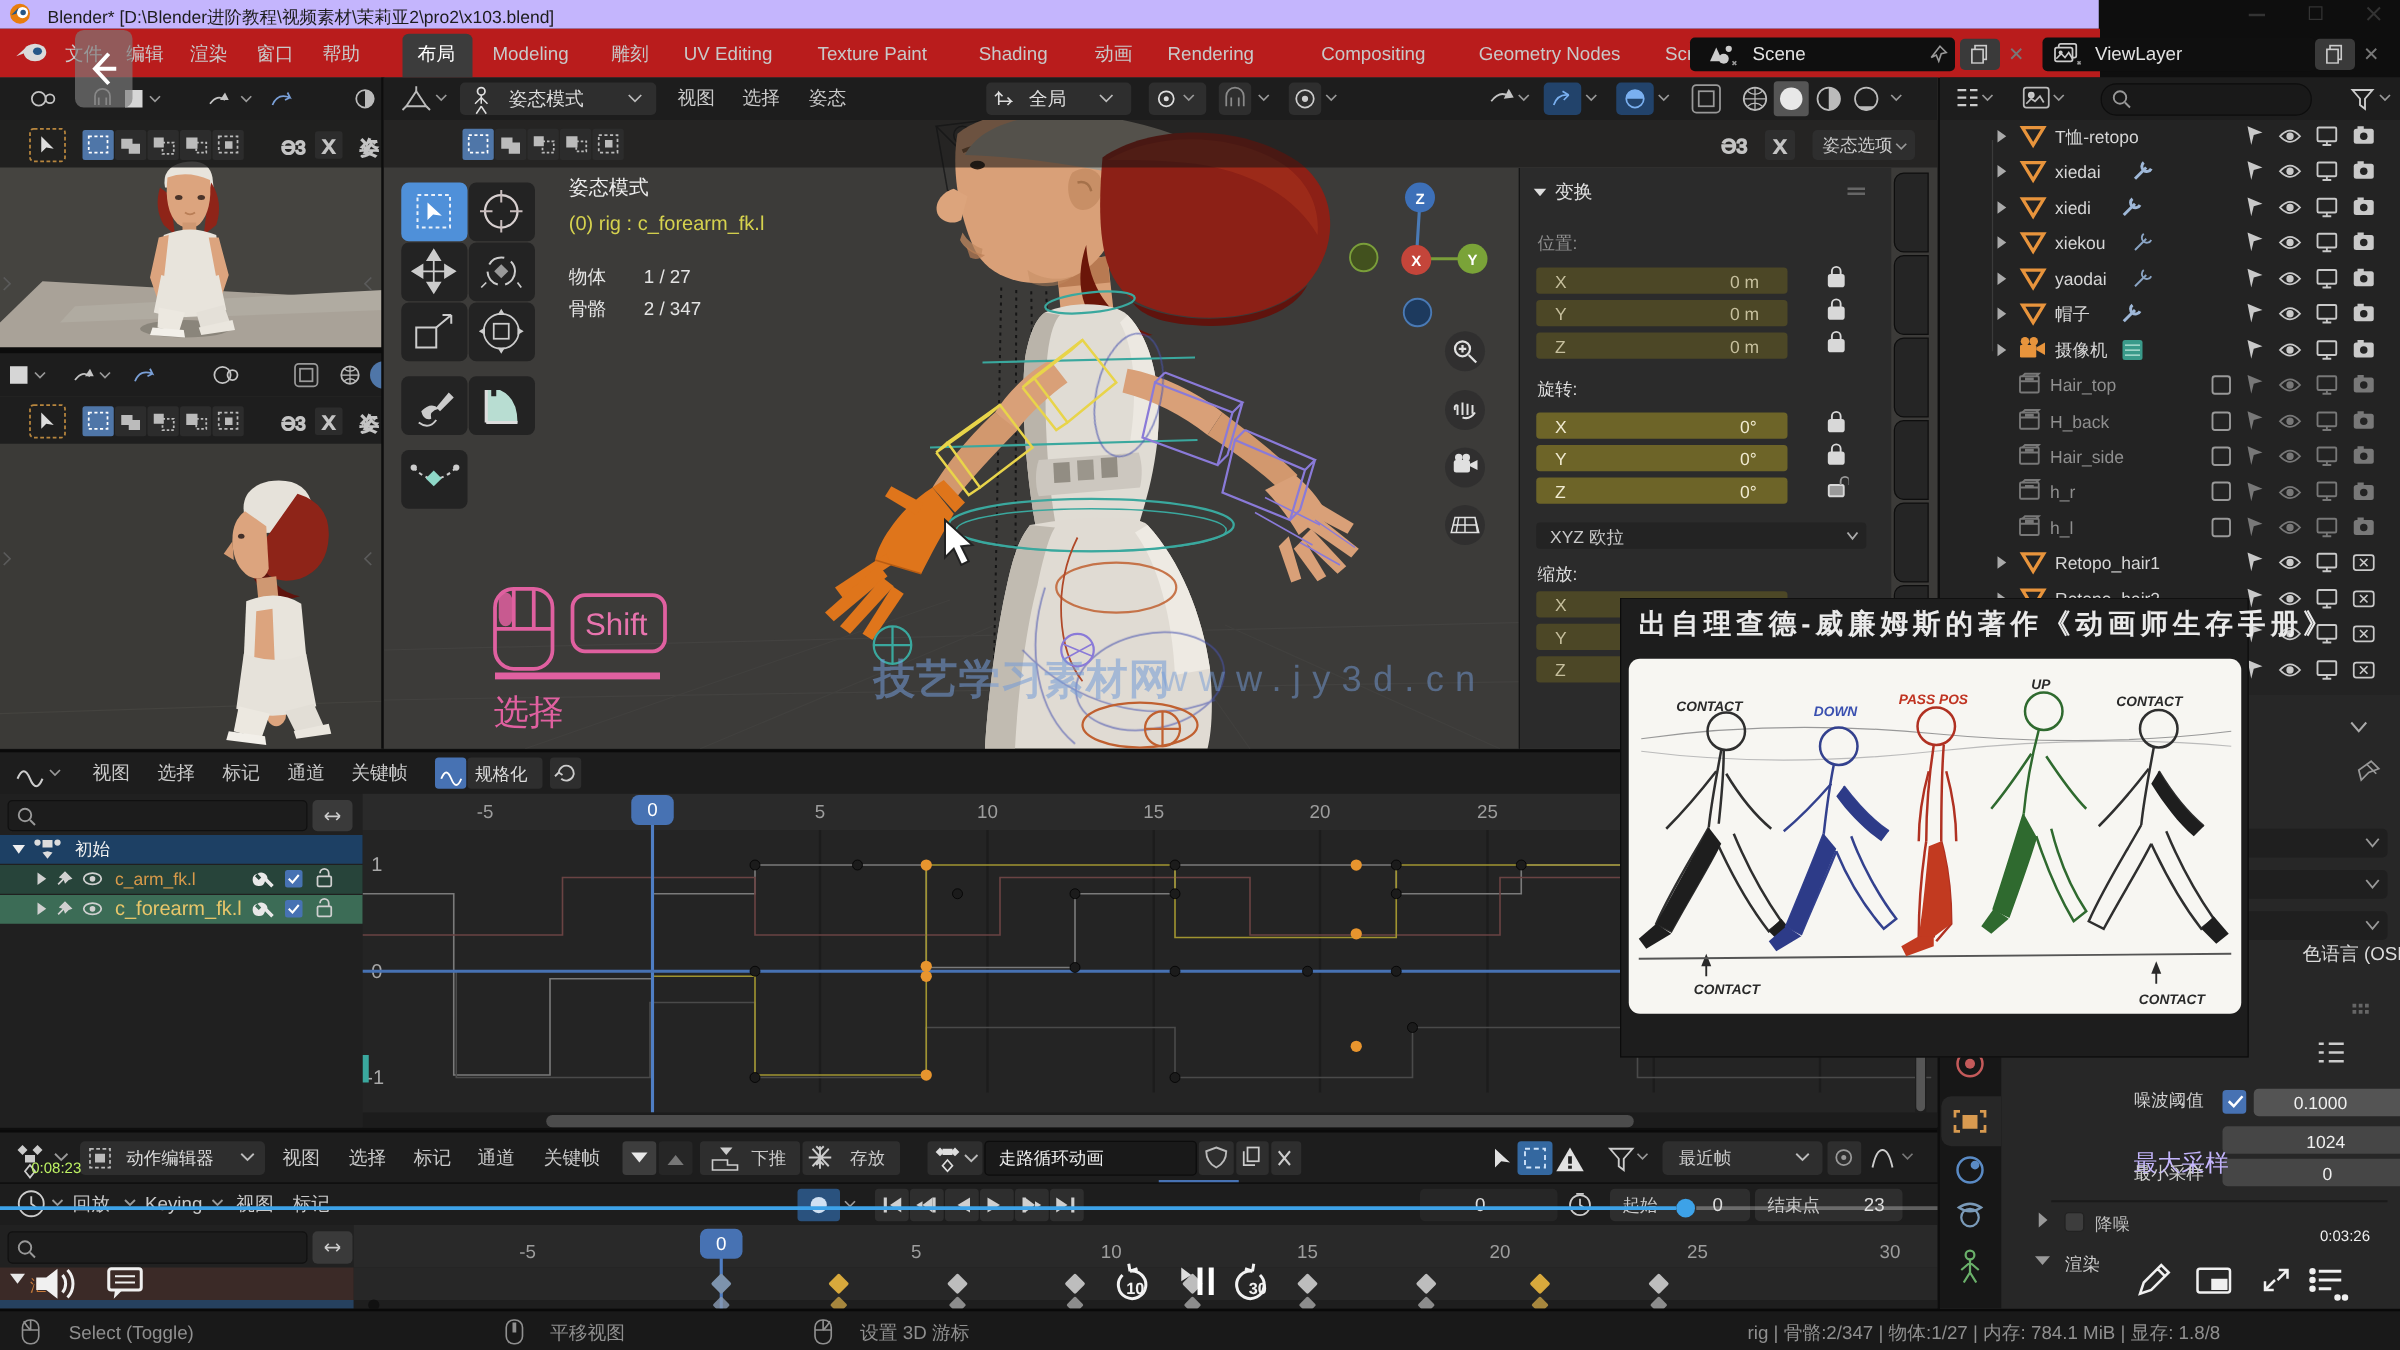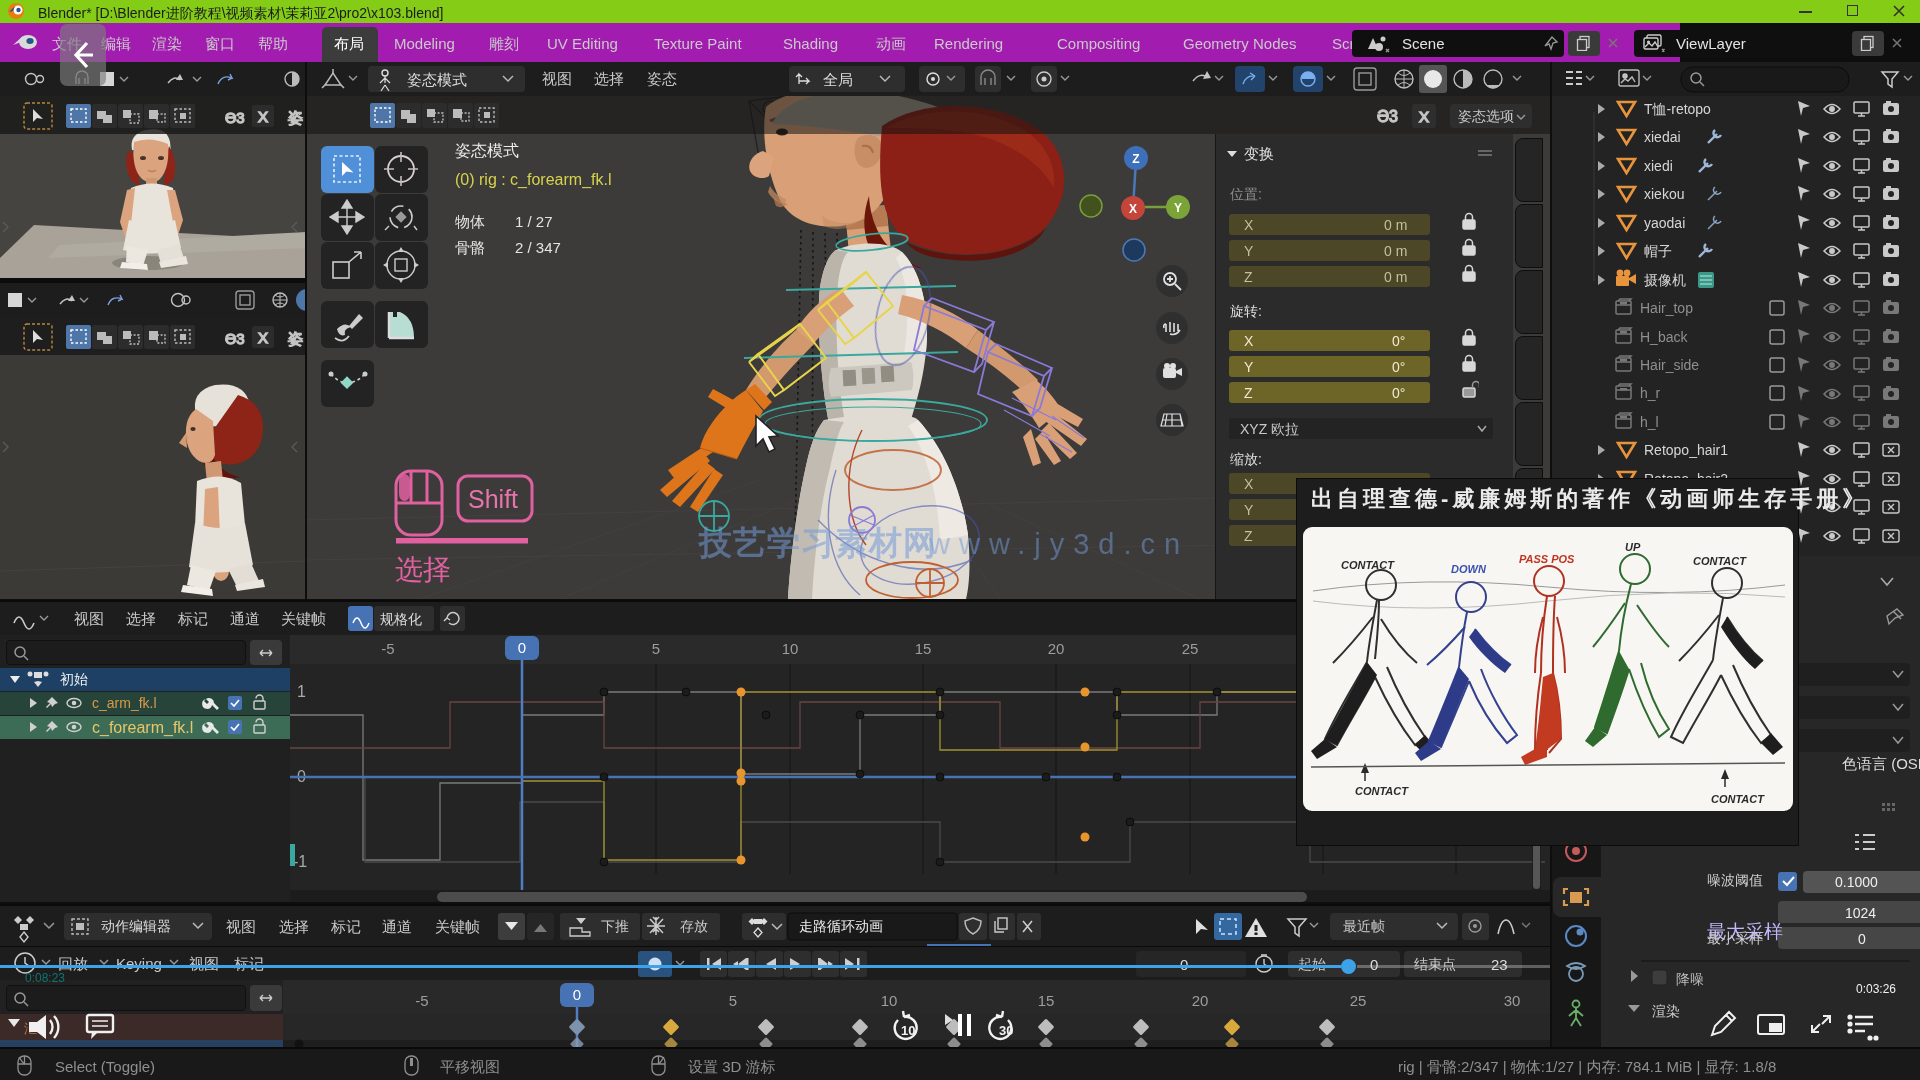--- a/index.html
+++ b/index.html
@@ -5,36 +5,36 @@
 html,body{width:1920px;height:1080px;overflow:hidden;background:#0e0e0e;font-family:"Liberation Sans",sans-serif}
 .ab{position:absolute}
 .tx{position:absolute;white-space:nowrap;color:#c9c9c9;font-size:15px;line-height:1}
 .dim{color:#8f8f8f}
 .btn{position:absolute;background:#2e2e2e;border-radius:4px}
 .fld{position:absolute;background:#1c1c1c;border-radius:4px;border:1px solid #101010}
 svg{position:absolute;display:block}
 </style></head>
 <body>
 
-<div class="ab" style="left:0;top:0;width:1920px;height:23px;background:#84cc16">
+<div class="ab" style="left:0;top:0;width:1679px;height:23px;background:#c4b5fd">
   <svg width="18" height="18" style="left:7px;top:2px" viewBox="0 0 18 18">
     <circle cx="9" cy="9" r="8" fill="#e87d0d"></circle>
       <circle cx="11" cy="8" r="4.5" fill="#fff"></circle>
       <circle cx="11.5" cy="8" r="2.2" fill="#265787"></circle>
       <path d="M2 10 L8 4 L6 9 Z" fill="#265787"></path>
   </svg>
   <div class="tx" style="left:38px;top:6px;color:#1c1c1c;font-size:14px">Blender* [D:\Blender进阶教程\视频素材\茉莉亚2\pro2\x103.blend]</div>
   <div class="ab" style="left:1799px;top:11px;width:13px;height:1.5px;background:#333"></div>
   <div class="ab" style="left:1847px;top:5px;width:11px;height:11px;border:1.5px solid #333"></div>
   <svg width="14" height="14" style="left:1892px;top:4px" viewBox="0 0 14 14">
       <path d="M2 2 L12 12 M12 2 L2 12" stroke="#333" stroke-width="1.6"></path>
     </svg>
 </div>
 
-<div class="ab" style="left:0;top:23px;width:1680px;height:39px;background:#a21caf">
+<div class="ab" style="left:0;top:23px;width:1680px;height:39px;background:#b91c1c">
   <svg width="26" height="22" style="left:12px;top:9px" viewBox="0 0 26 22">
     <ellipse cx="16" cy="10" rx="9" ry="7" fill="#dadada"></ellipse>
       <ellipse cx="18" cy="9" rx="3.6" ry="3" fill="#265787"></ellipse>
     <path d="M1 13 L11 4 L9 10 Z" fill="#dadada"></path>
   </svg>
   <div class="tx" style="left:52px;top:13px">文件</div>
   <div class="tx" style="left:101px;top:13px">编辑</div>
   <div class="tx" style="left:152px;top:13px">渲染</div>
   <div class="tx" style="left:205px;top:13px">窗口</div>
   <div class="tx" style="left:258px;top:13px">帮助</div>
@@ -1439,21 +1439,21 @@
   </svg>
 </div>
 
 <div class="ab" style="left:60px;top:24px;width:46px;height:62px;background:rgba(125,125,125,0.65);border-radius:7px"></div>
 <svg width="46" height="62" style="left:60px;top:24px" viewBox="0 0 46 62">
     <path d="M27 19 L16 31 L27 43 M16 31 H33" stroke="#fff" stroke-width="3.2" fill="none"></path>
   </svg>
 <div class="ab" style="left:0;top:965px;width:1341px;height:3px;background:#3da2e8"></div>
 <div class="ab" style="left:1357px;top:965px;width:193px;height:3px;background:rgba(220,220,220,0.35)"></div>
 <div class="ab" style="left:1341px;top:959px;width:15px;height:15px;background:#3da2e8;border-radius:50%"></div>
-<div class="tx" style="left:25px;top:972px;font-size:12px;color:#0f766e">0:08:23</div>
+<div class="tx" style="left:25px;top:928px;font-size:12px;color:#bef264">0:08:23</div>
 <div class="tx" style="left:1856px;top:983px;font-size:12px;color:#f0f0f0">0:03:26</div>
 <svg width="200" height="36" style="left:880px;top:1008px" viewBox="0 0 200 36">
   <g fill="none" stroke="#f2f2f2" stroke-width="2.4">
     <path d="M18 10 a11 11 0 1 0 6 -3 m0 0 l-1 -6 m1 6 l6 -2" transform="translate(0 2)"></path>
     <path d="M128 10 a11 11 0 1 1 -6 -3 m0 0 l1 -6 m-1 6 l-6 -2" transform="translate(0 2)"></path>
   </g>
   <text x="21" y="27" font-size="13" fill="#f2f2f2" font-family="Liberation Sans" font-weight="bold">10</text>
   <text x="119" y="27" font-size="13" fill="#f2f2f2" font-family="Liberation Sans" font-weight="bold">30</text>
   <path d="M73 6 l-8 5 v-11 Z M70 6 v0" fill="#ddd" transform="translate(0 6)"></path>
   <rect x="78" y="6" width="4" height="22" fill="#fff"></rect>

